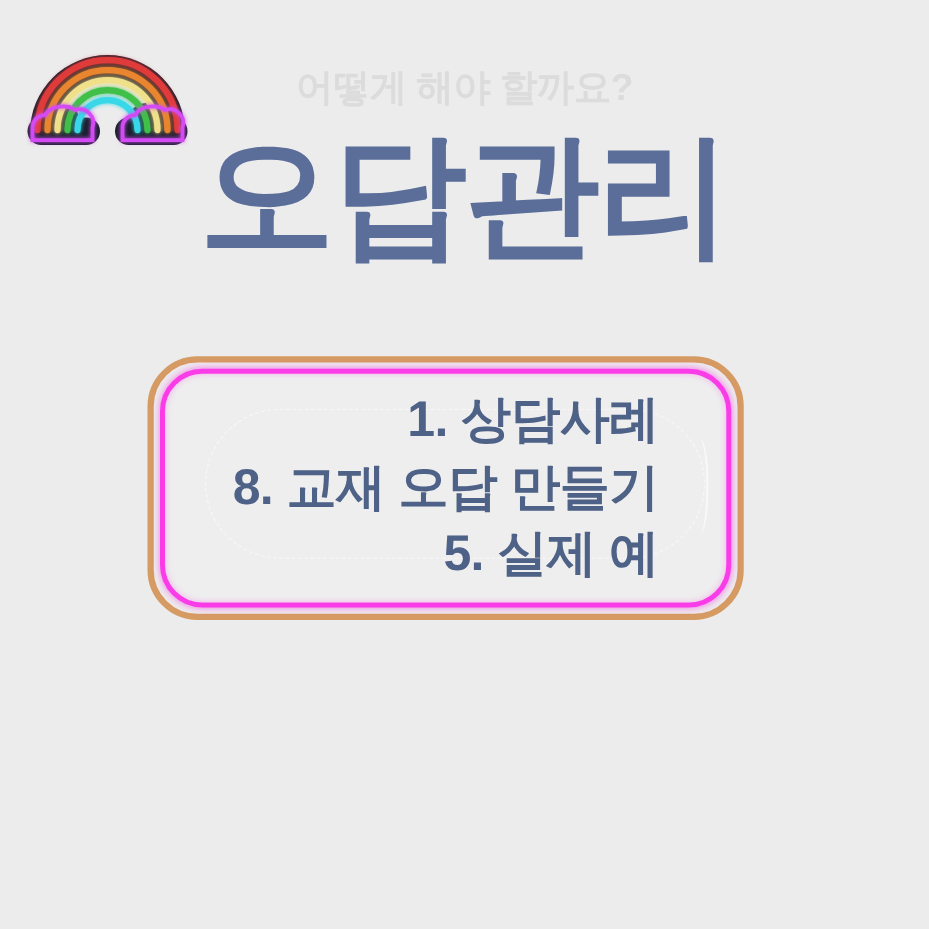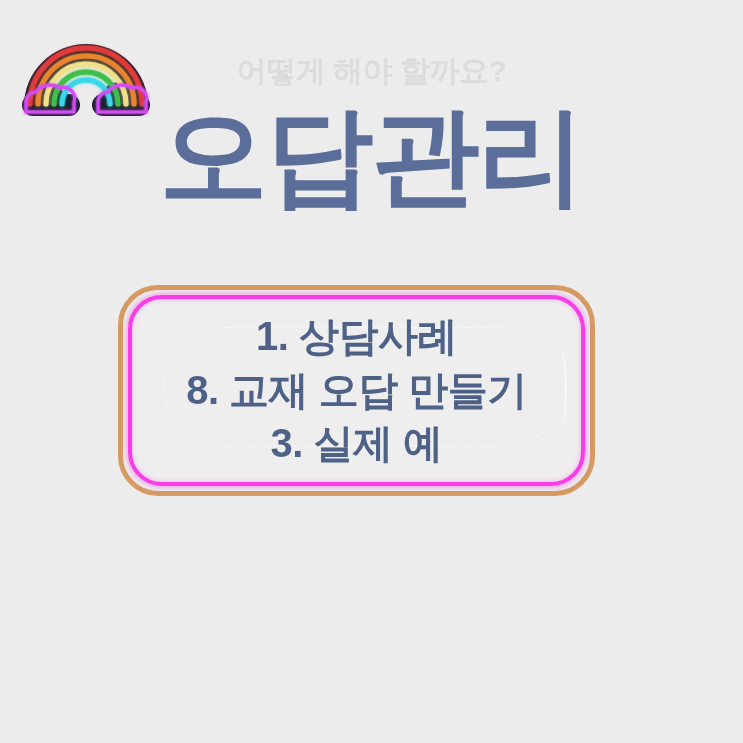--- a/index.html
+++ b/index.html
@@ -110,21 +110,21 @@
     top: 52px;
     width: 14px;
     height: 76px;
     border-right: 2px solid rgba(255,255,255,0.6);
     border-radius: 50%;
     pointer-events: none;
   }
 
   #agenda-list {
     list-style: none;
-    text-align: center;
+    text-align: right;
     position: relative;
     z-index: 2;
   }
 
   .agenda-item {
     font-size: 40px;
     font-weight: bold;
     color: #4e6186;
     letter-spacing: -0.5px;
     line-height: 1.34;
@@ -175,18 +175,18 @@
 
   <h1 id="main-title">오답관리</h1>
 
   <div id="agenda-box">
     <div id="agenda-box-inner">
       <div id="ghost-artifact"></div>
       <div id="ghost-artifact-2"></div>
       <ul id="agenda-list">
         <li class="agenda-item">1. 상담사례</li>
         <li class="agenda-item">8. 교재 오답 만들기</li>
-        <li class="agenda-item">3. 실제 예</li>
+        <li class="agenda-item">5. 실제 예</li>
       </ul>
     </div>
   </div>
 
 </div>
 
 </body></html>

